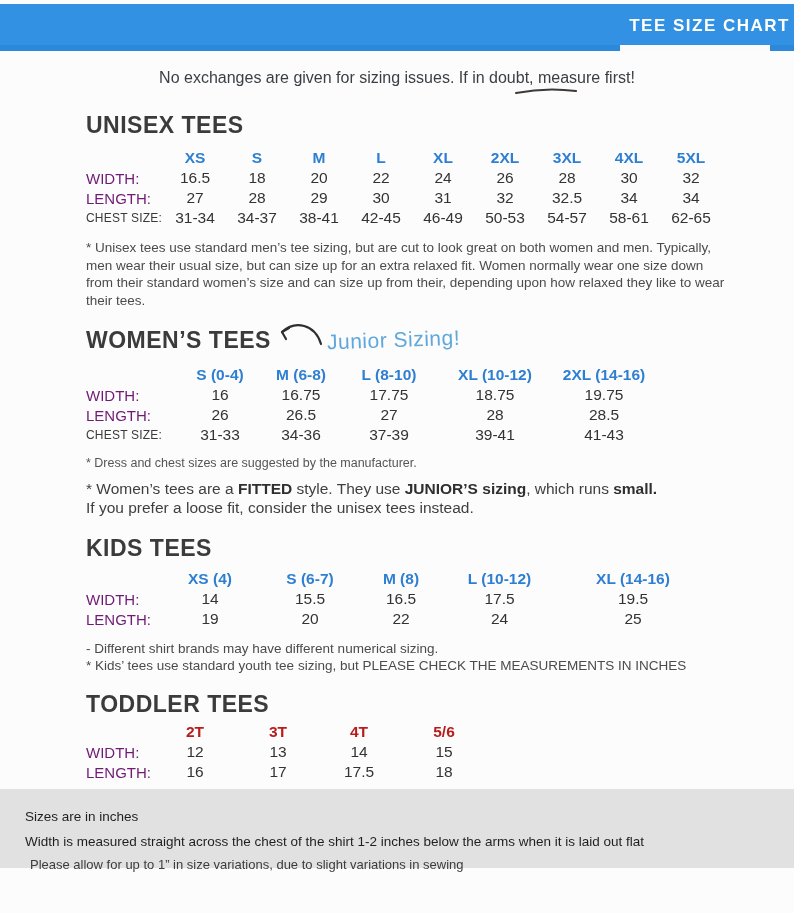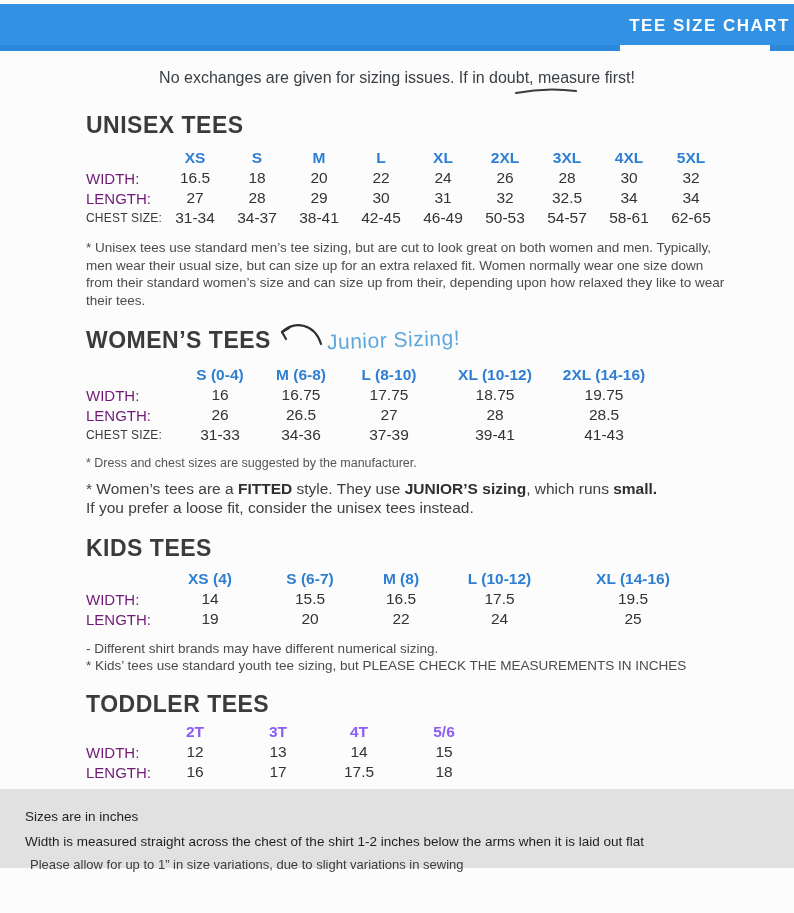--- a/index.html
+++ b/index.html
@@ -40,21 +40,21 @@
   .sizes-table{display:grid;margin-top:9px;}
   .t-unisex{grid-template-columns:78px repeat(9,62px);}
   .t-womens{grid-template-columns:85px 98px 64px 112px 100px 118px;margin-top:11px;}
   .t-kids{grid-template-columns:85px 78px 122px 60px 137px 130px;margin-top:7px;}
   .t-toddler{grid-template-columns:85px 48px 118px 44px 126px;margin-top:4px;}
   .cell{
     height:20px;display:flex;align-items:center;justify-content:center;
     font-size:15.5px;color:#333;white-space:nowrap;
   }
   .cell.col-head{font-weight:bold;color:#2e7fd2;}
-  .t-toddler .cell.col-head{color:#8b5cf6;}
+  .t-toddler .cell.col-head{color:#b91c1c;}
   .cell.row-label{justify-content:flex-start;color:#701a75;font-size:15px;}
   .cell.row-label.sm{font-size:12px;letter-spacing:.2px;color:#3a3a3a;}
   
   .note{margin:11px 0 0 0;font-size:13.5px;line-height:17.5px;color:#4b4b4b;width:648px;}
   .note-small{margin:11px 0 0 0;font-size:12.5px;color:#555;white-space:nowrap;}
   .fit-note{margin:9px 0 0 0;font-size:15.5px;line-height:19px;color:#3f3f3f;}
   .fit-note b{font-weight:bold;color:#2f2f2f;}
   .kids-note{margin:11px 0 0 0;font-size:13.5px;line-height:17px;color:#4b4b4b;white-space:nowrap;}
   
   .graybox{

